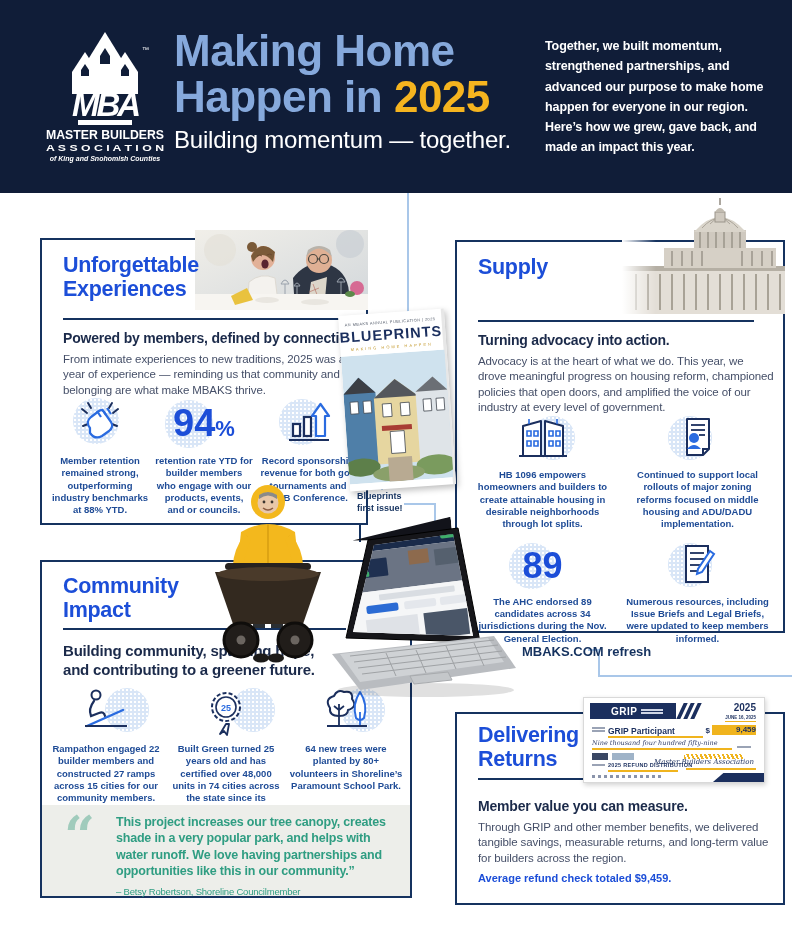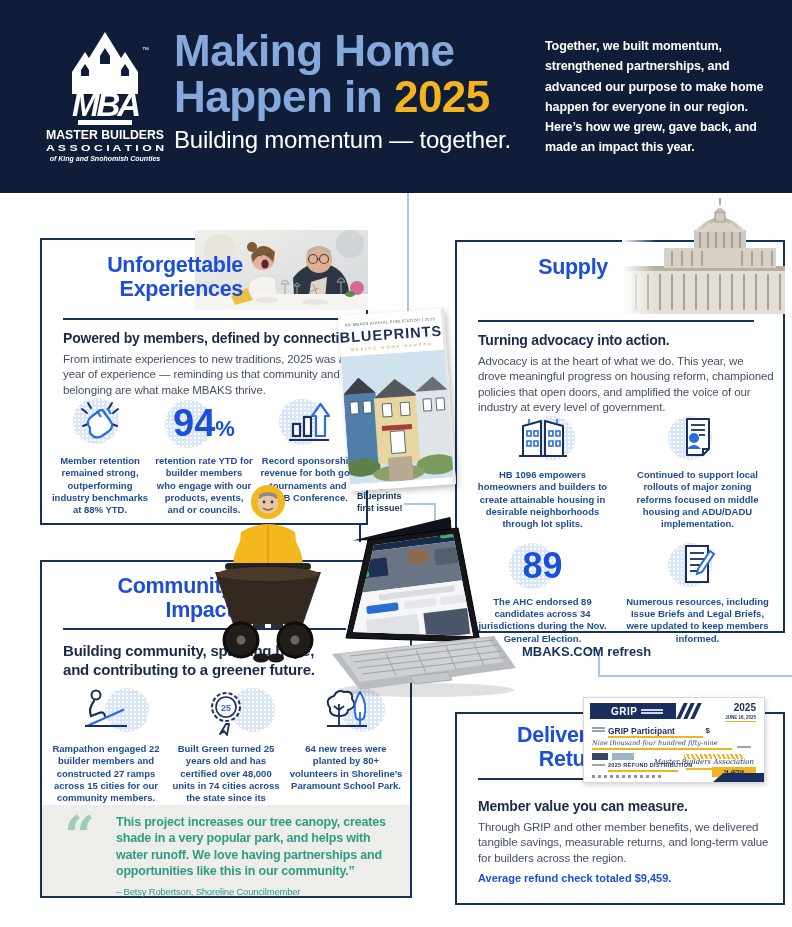--- a/index.html
+++ b/index.html
@@ -12,21 +12,21 @@
   .header { position:absolute; left:0; top:0; width:792px; height:193px; background:#101d38; }
   .title-line { font-weight:bold; color:#86a9dc; font-size:44px; line-height:1.04; letter-spacing:-0.5px; }
   .title-year { color:#f5b41f; }
   .subtitle { color:#ffffff; font-size:24px; letter-spacing:-0.2px; margin-top:6px; }
   .intro { position:absolute; left:545px; top:36px; width:238px; color:#ffffff;
            font-size:12.5px; font-weight:bold; line-height:1.62; letter-spacing:-0.1px; }
 
   
   .card { position:absolute; background:#ffffff; border:2px solid #15325f; z-index:2; }
   .sec-title { position:absolute; font-weight:bold; color:#1c4ed8; font-size:21.5px;
-               line-height:1.1; letter-spacing:-0.3px;text-align:right; }
+               line-height:1.1; letter-spacing:-0.3px; }
   .divider { position:absolute; height:2px; background:#15325f; }
   .headline { position:absolute; font-weight:bold; color:#1b2a4a; font-size:14px; letter-spacing:-0.2px; line-height:1.25; }
   .bodytext { position:absolute; color:#454f68; font-size:11.5px; line-height:1.34; letter-spacing:-0.1px; }
   .stat-row { position:absolute; display:flex; }
   .stat-col { flex:1; text-align:center; padding:0 3px; }
   .icon-wrap { position:relative; height:54px; margin-bottom:5px; }
   .dotcircle { position:absolute; border-radius:50%; background-color:#d9e6f7;
                background-image:radial-gradient(#ffffff 1px, transparent 1px); background-size:4px 4px; }
   .stat-text { font-size:9.5px; font-weight:bold; color:#1e4b96; line-height:1.3; }
   .big-num { font-weight:bold; color:#1c4ed8; position:relative; }
@@ -65,21 +65,21 @@
   .chk-sub { width:22px; margin-left:4px; }
   .chk-sub div { height:2px; background:#cfd6e6; margin:1px 0; }
   .chk-stripe { position:absolute; top:5px; width:4px; height:16px; background:#1b2f5e; transform:skewX(-25deg); }
   .chk-year { position:absolute; right:8px; top:4px; color:#1b2f5e; font-size:10px; }
   .chk-date { position:absolute; right:8px; top:17px; color:#1b2f5e; font-size:4.5px;
               border-bottom:1.5px solid #f0b41e; padding-bottom:1px; }
   .chk-microbar { background:#9aa3b5; height:2px; margin:1px 0; }
   .chk-payee { position:absolute; left:24px; top:28px; color:#1b2f5e; font-size:8.5px; }
   .chk-line { position:absolute; height:1.5px; background:#f0b41e; }
   .chk-amtbox { position:absolute; right:8px; top:27px; width:44px; height:10px; background:#f0b41e;
-                color:#1b2f5e; font-size:8px; text-align:center; line-height:10px;margin-top:42px; }
+                color:#1b2f5e; font-size:8px; text-align:right; line-height:10px; }
   .chk-dollar { position:absolute; right:54px; top:28px; color:#1b2f5e; font-size:8px; }
   .chk-words { position:absolute; left:8px; top:41px; color:#33406b; font-size:6.5px;
                font-family:"DejaVu Serif", serif; font-style:italic; font-weight:normal; }
   .chk-dashes { position:absolute; height:5px;
                 background:repeating-linear-gradient(65deg, #f0b41e 0 2px, transparent 2px 4px); }
   .chk-memo { position:absolute; left:24px; top:64px; color:#1b2f5e; font-size:5.5px; letter-spacing:0.3px; }
   .chk-sign { position:absolute; right:10px; top:60px; color:#1b2f5e; font-size:7px;
               font-family:"DejaVu Serif", serif; font-style:italic; font-weight:normal; }
   .chk-corner { position:absolute; right:0; bottom:0; width:58px; height:9px; background:#1b2f5e;
                 clip-path:polygon(12% 100%, 100% 100%, 100% 0, 30% 0); }

